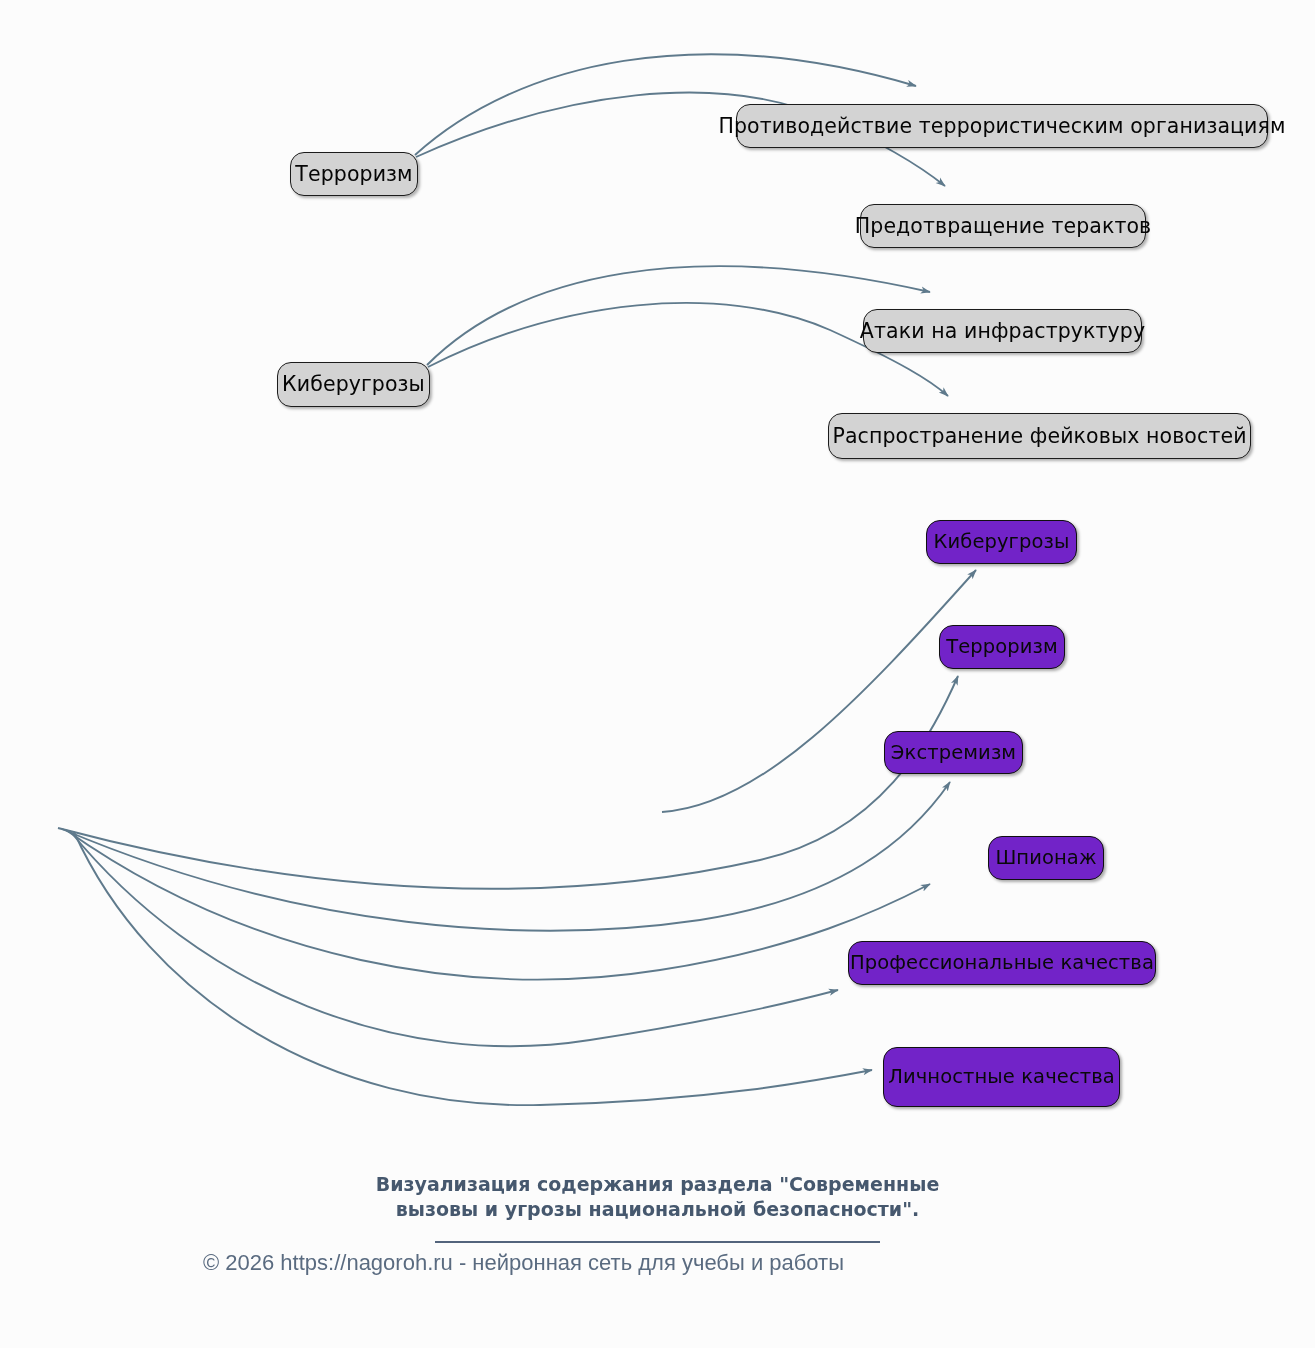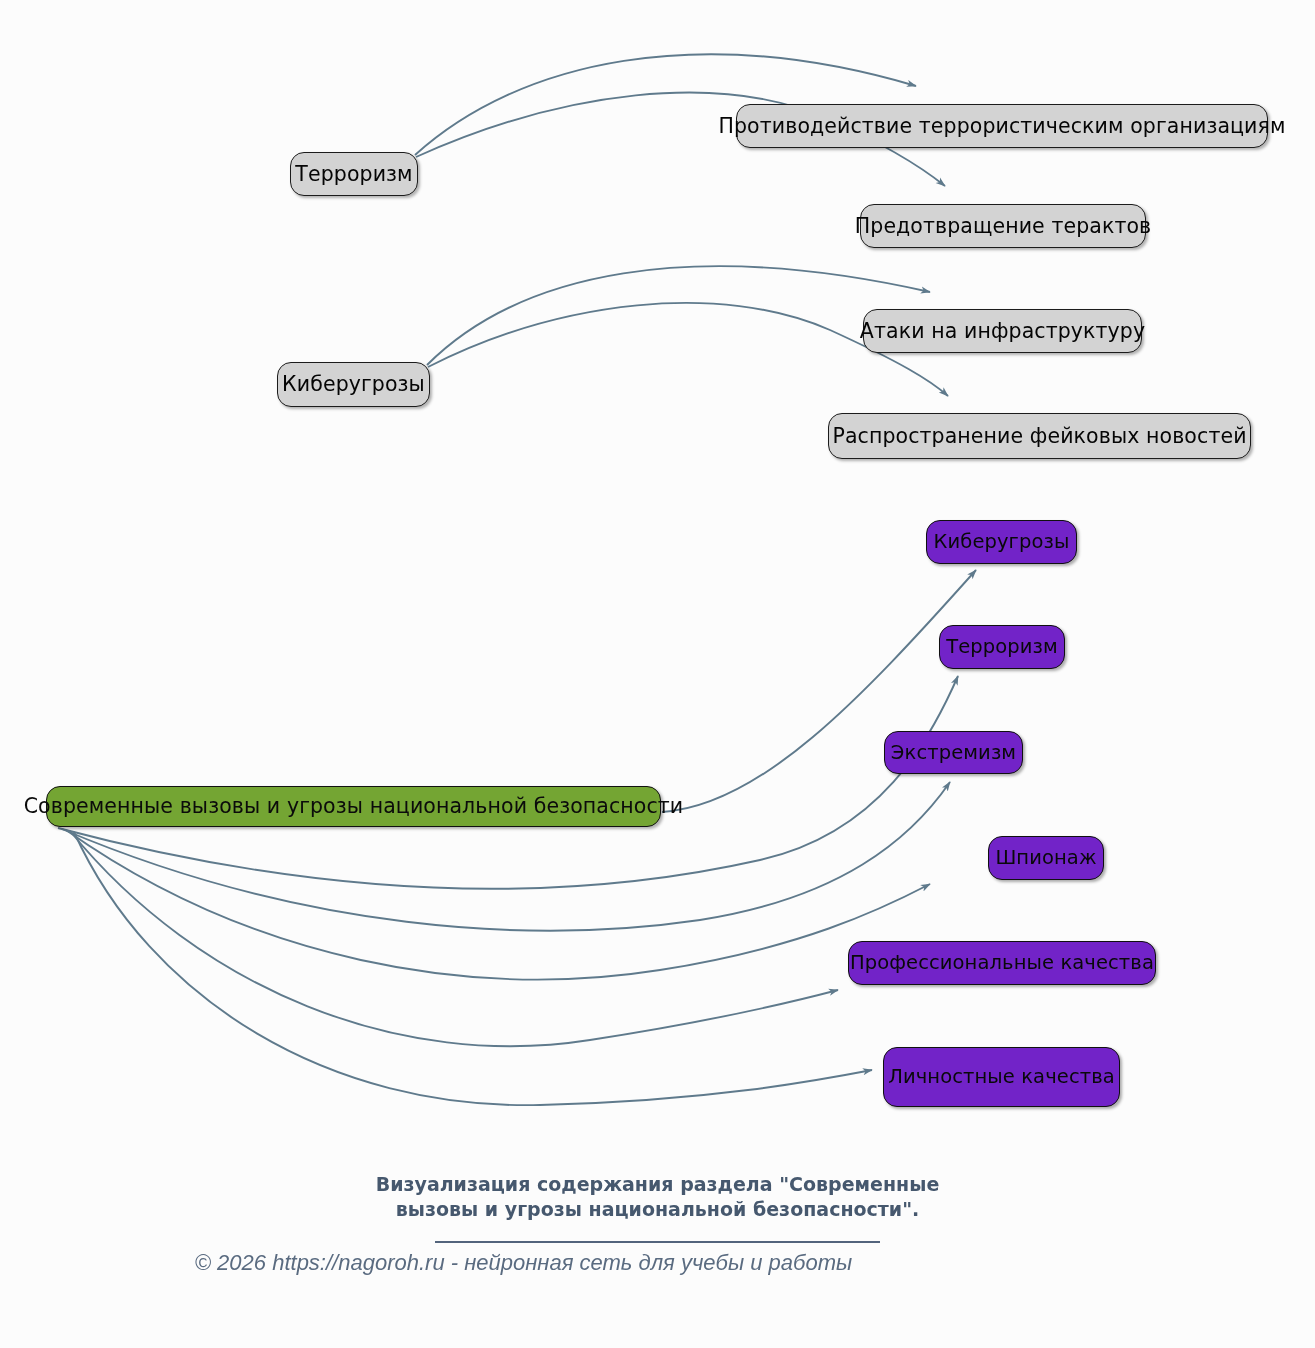--- a/index.html
+++ b/index.html
@@ -81,21 +81,20 @@
   }
   #footer {
     position: absolute;
     left: 0;
     top: 1250px;
     width: 1047px;
     text-align: center;
     color: #5a6b80;
     font-size: 22px;
     font-family: "Liberation Sans", sans-serif;
-    font-style: italic;
   }
 </style>
 </head>
 <body>
 
 <div id="canvas">
 
   <svg class="edge-layer" viewBox="0 0 1315 1348" width="1315" height="1348" xmlns="http://www.w3.org/2000/svg">
     <defs>
       <marker id="arrowhead" markerWidth="12" markerHeight="12" refX="9.2" refY="4" orient="auto" markerUnits="userSpaceOnUse">
@@ -132,21 +131,20 @@
   <div class="node node-gray" style="left:736px;top:104px;width:532px;height:44px;">Противодействие террористическим организациям</div>
 
   <div class="node node-gray" style="left:860px;top:204px;width:286px;height:44px;">Предотвращение терактов</div>
 
   <div class="node node-gray" style="left:277px;top:362px;width:153px;height:45px;">Киберугрозы</div>
 
   <div class="node node-gray" style="left:863px;top:309px;width:279px;height:44px;">Атаки на инфраструктуру</div>
 
   <div class="node node-gray" style="left:806px;top:413px;width:423px;height:46px;margin-left:22px;">Распространение фейковых новостей</div>
 
-  <div class="node node-green" style="left:46px;top:786px;width:615px;height:41px;">Современные вызовы и угрозы национальной безопасности</div>
 
   <div class="node node-purple" style="left:926px;top:520px;width:151px;height:44px;">Киберугрозы</div>
 
   <div class="node node-purple" style="left:939px;top:625px;width:126px;height:44px;">Терроризм</div>
 
   <div class="node node-purple" style="left:884px;top:731px;width:139px;height:43px;">Экстремизм</div>
 
   <div class="node node-purple" style="left:944px;top:836px;width:116px;height:44px;margin-left:44px;">Шпионаж</div>
 
   <div class="node node-purple" style="left:848px;top:941px;width:308px;height:44px;">Профессиональные качества</div>

